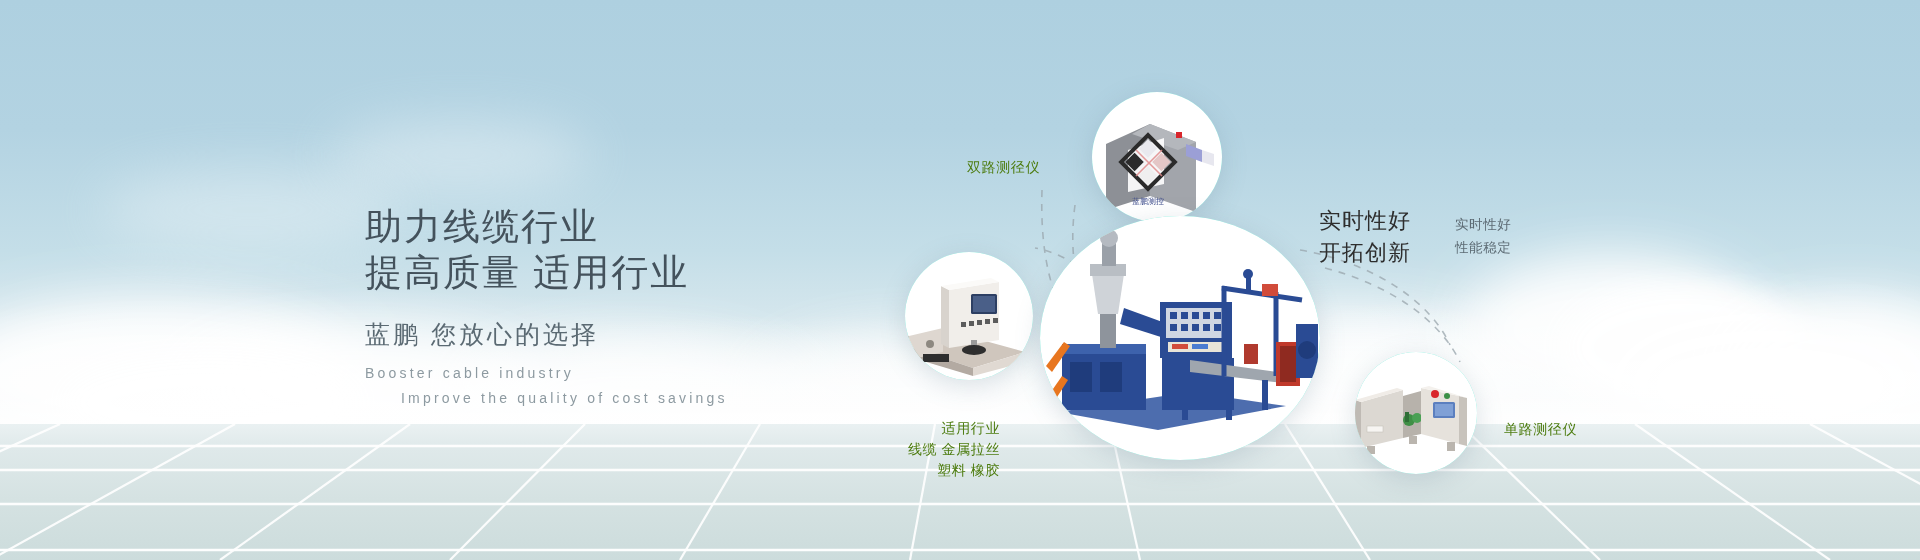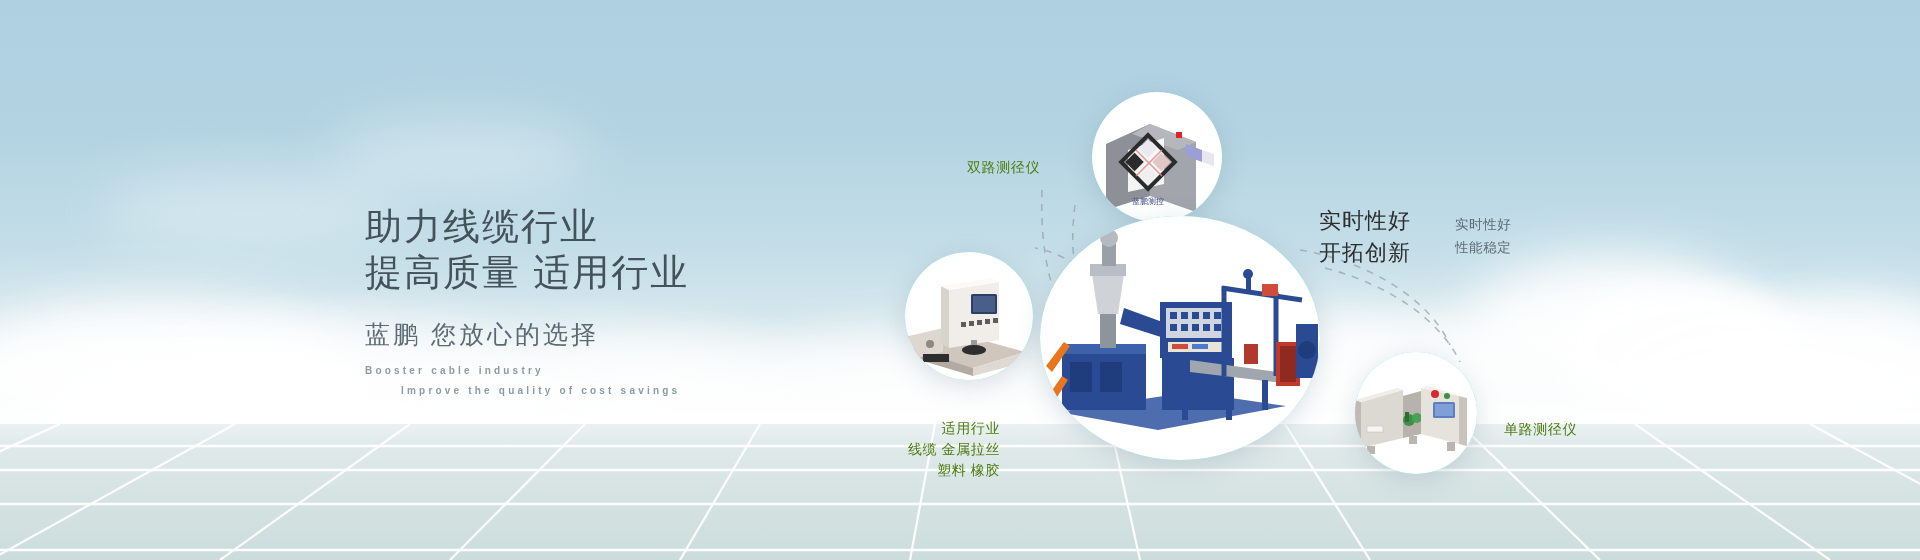--- a/index.html
+++ b/index.html
@@ -38,21 +38,21 @@
   
   .copy{position:absolute;left:365px;top:204px;width:560px;}
   .copy .h1{
     color:#44525c;font-size:37px;line-height:46px;letter-spacing:2px;
     font-weight:400;white-space:nowrap;
   }
   .copy .h2{
     margin-top:22px;color:#5b6a73;font-size:25px;letter-spacing:3px;font-weight:400;
   }
   .copy .en{
-    margin-top:14px;color:#8d9aa1;font-size:10px;letter-spacing:3.2px;font-weight:700;
+    margin-top:14px;color:#8d9aa1;font-size:14px;letter-spacing:3.2px;font-weight:400;
   }
   .copy .en + .en{margin-top:9px;margin-left:36px;}
 
   
   .bubble{
     position:absolute;border-radius:50%;background:#5eead4;
     box-shadow:0 6px 26px rgba(96,124,140,.22);
     overflow:hidden;
   }
   .bubble svg{display:block;}

